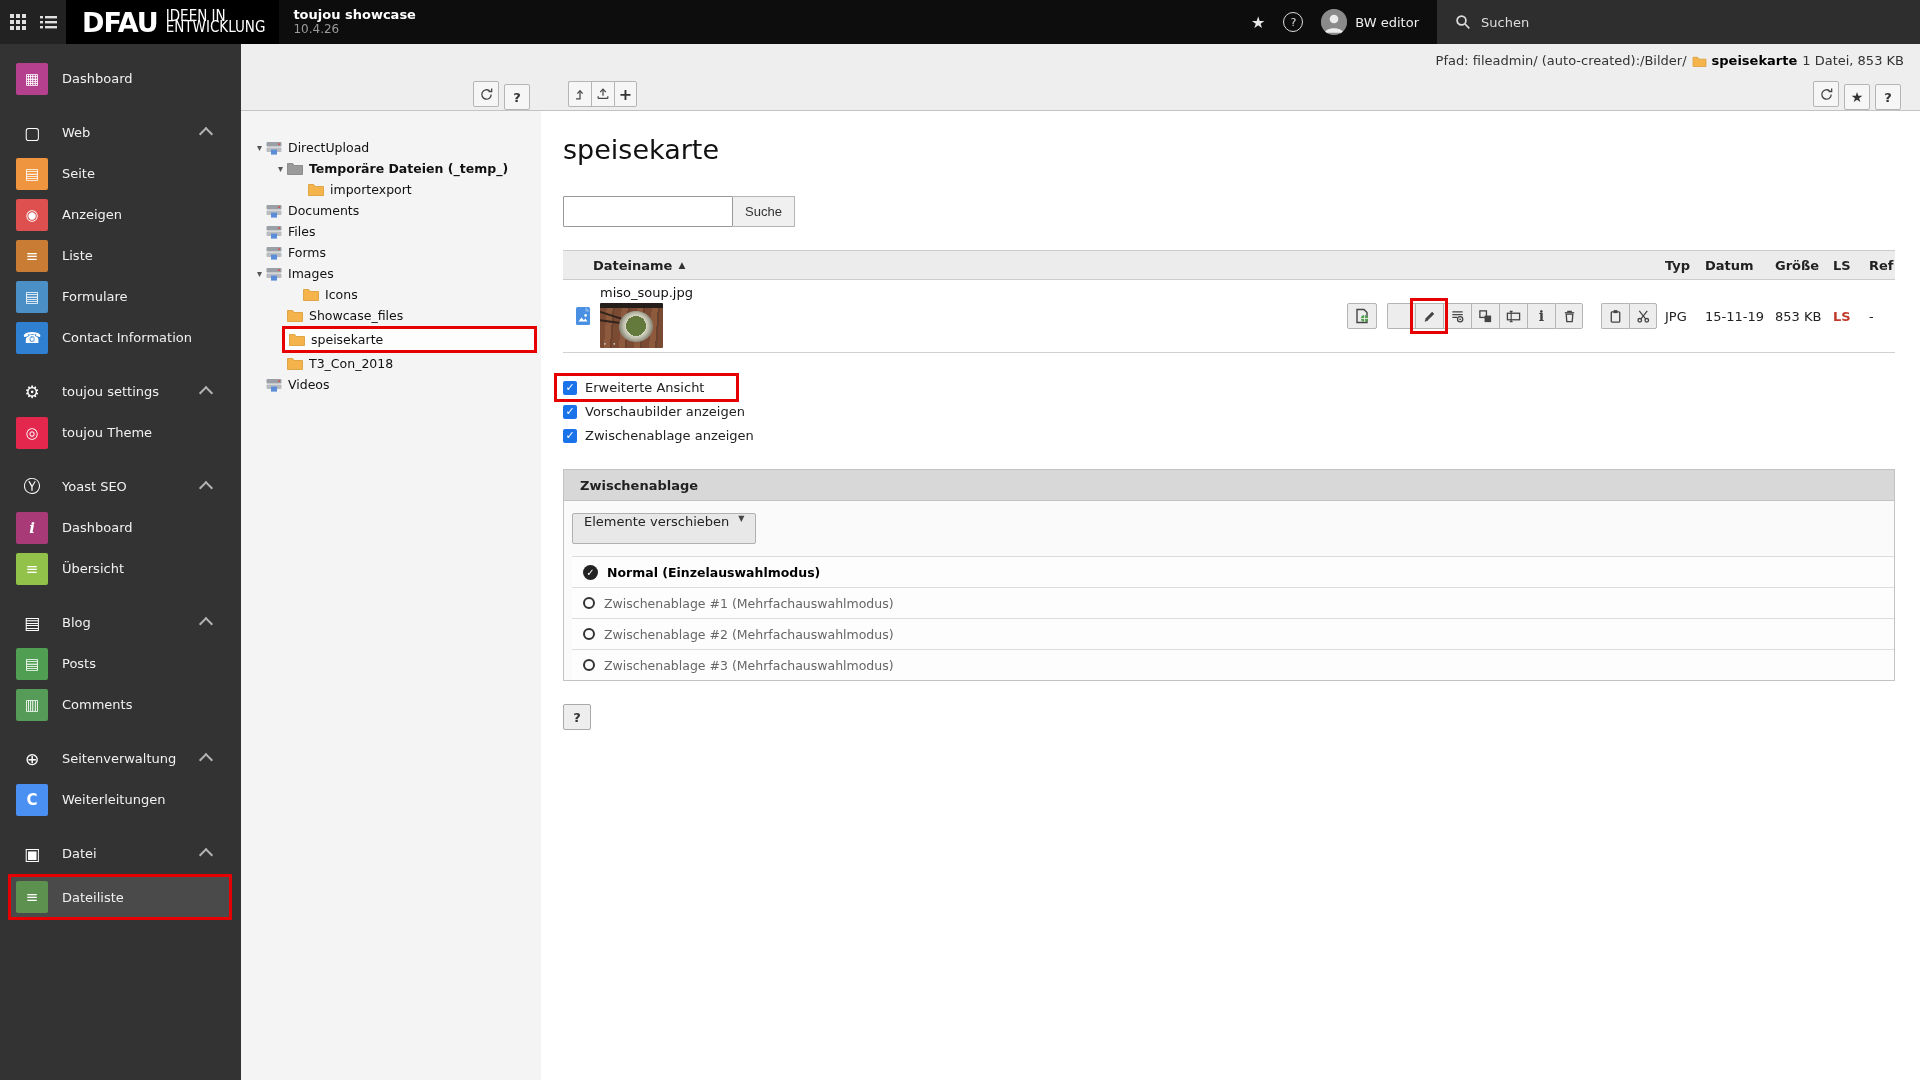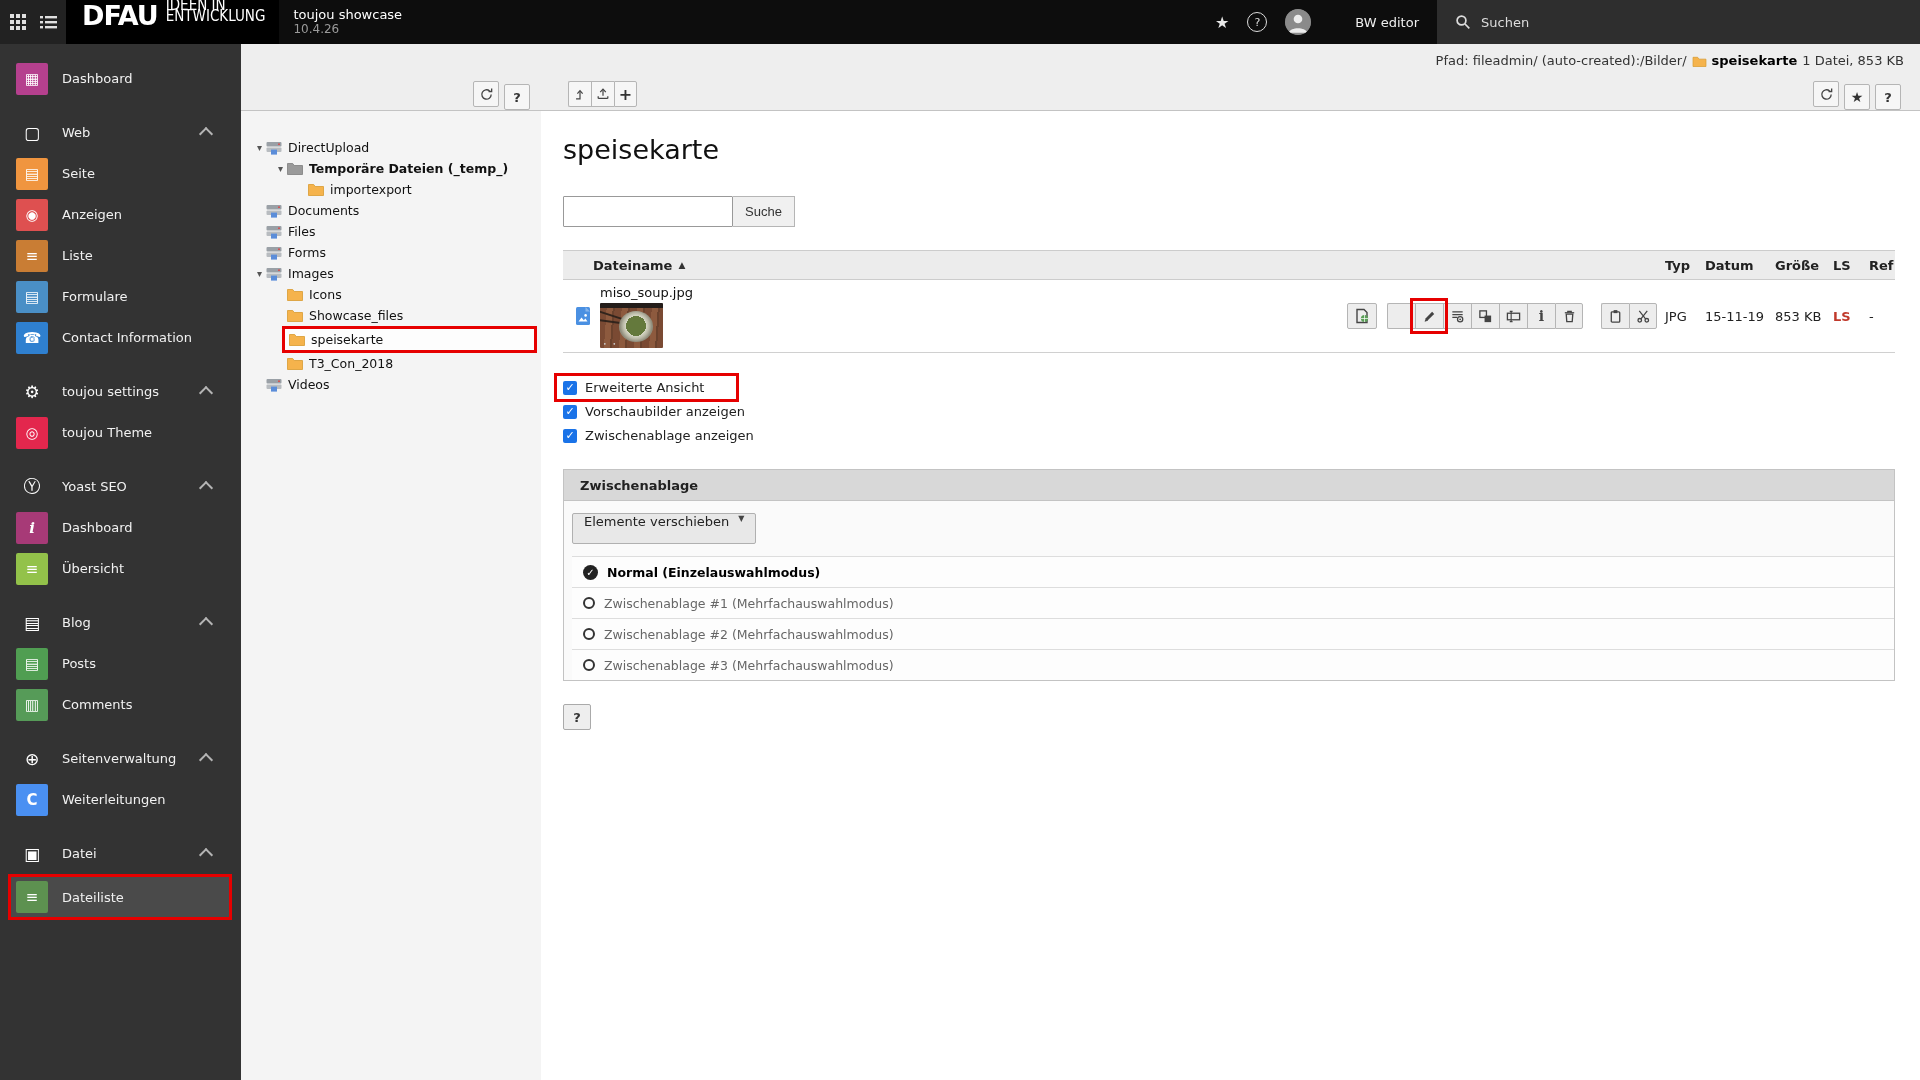--- a/index.html
+++ b/index.html
@@ -3,33 +3,33 @@
 <meta charset="utf-8">
 <style>
   html,body{margin:0;padding:0;width:1920px;height:1080px;overflow:hidden;
     font-family:"DejaVu Sans","Liberation Sans",sans-serif;font-size:13px;color:#222;background:#fff;}
   .app{display:flex;flex-direction:column;width:1920px;height:1080px;}
 
   
   .topbar{flex:0 0 44px;background:#0d0d0d;display:flex;align-items:stretch;color:#fff;}
   .tb-left{width:66px;background:#222;display:flex;align-items:center;justify-content:space-evenly;}
   .tb-iconbtn{width:24px;height:24px;display:flex;align-items:center;justify-content:center;cursor:pointer;}
-  .tb-logo{background:#000;display:flex;align-items:flex-start;padding:0 14px 0 16px;gap:8px;}
+  .tb-logo{background:#000;display:flex;align-items:center;padding:0 14px 0 16px;gap:8px;}
   .logo-main{font-size:27px;font-weight:bold;letter-spacing:-1px;font-family:"DejaVu Sans",sans-serif;}
   .logo-sub{display:flex;flex-direction:column;line-height:11px;font-size:15px;font-stretch:condensed;letter-spacing:0px;}
   .tb-site{display:flex;flex-direction:column;justify-content:center;padding-left:14px;line-height:15px;}
-  .tb-site .t1{font-weight:normal;font-size:13px;text-align:center;}
+  .tb-site .t1{font-weight:bold;font-size:13px;text-align:center;}
   .tb-site .t2{color:#9a9a9a;font-size:12px;}
   .tb-spacer{flex:1;}
   .tb-right{display:flex;align-items:center;gap:18px;padding-right:18px;}
   .tb-star{font-size:16px;color:#e8e8e8;cursor:pointer;}
   .tb-help{width:18px;height:18px;border:1.5px solid #ddd;border-radius:50%;display:flex;align-items:center;justify-content:center;font-size:11px;color:#ddd;cursor:pointer;}
   .tb-user{display:flex;align-items:center;gap:8px;cursor:pointer;}
   .tb-avatar{width:26px;height:26px;border-radius:50%;overflow:hidden;background:#7d7d7d;}
-  .tb-username{color:#eee;font-size:13px;margin-left:36px;}
+  .tb-username{color:#eee;font-size:13px;}
   .tb-search{width:465px;background:#2e2e2e;display:flex;align-items:center;gap:10px;padding-left:18px;cursor:text;}
   .tb-search span{color:#ddd;font-size:13px;}
 
   
   .main{flex:1;display:flex;min-height:0;}
   .sidebar{flex:0 0 241px;background:#333;padding-top:14px;overflow:hidden;}
   .side-item,.side-sec{display:flex;align-items:center;height:41px;color:#f1f1f1;cursor:pointer;}
   .side-item{padding-left:16px;gap:14px;}
   .side-sec{padding-left:16px;gap:14px;margin-top:13px;}
   .side-ico{width:32px;height:32px;border-radius:2px;display:flex;align-items:center;justify-content:center;
@@ -417,21 +417,21 @@
                   <svg width="17" height="14" viewBox="0 0 17 14">
                     <rect x="0.5" y="1" width="15" height="4.6" rx="1" fill="#9aa0a6"></rect>
                     <rect x="0.5" y="6.4" width="15" height="4.6" rx="1" fill="#b8bcc0"></rect>
                     <rect x="5" y="8.6" width="6" height="5" fill="#5b8dd9"></rect>
                     <circle cx="13" cy="3.2" r="0.9" fill="#d44"></circle>
                   </svg>
                 </span>
                 <span class="tree-label">Images</span>
               </span>
             </div>
-            <div class="tree-row" style="padding-left: 33px;">
+            <div class="tree-row" style="padding-left: 49px;">
               <span class="tree-caret"></span>
               <span class="row-inner">
                 <span class="tree-ico">
                   <svg width="16" height="13" viewBox="0 0 16 13">
                     <path d="M0.5 1.5h5.2l1.5 2H15.5v9H0.5z" fill="#f5b34c" stroke="#d89b2e" stroke-width="0.8"></path>
                   </svg>
                 </span>
                 <span class="tree-label">Icons</span>
               </span>
             </div>

